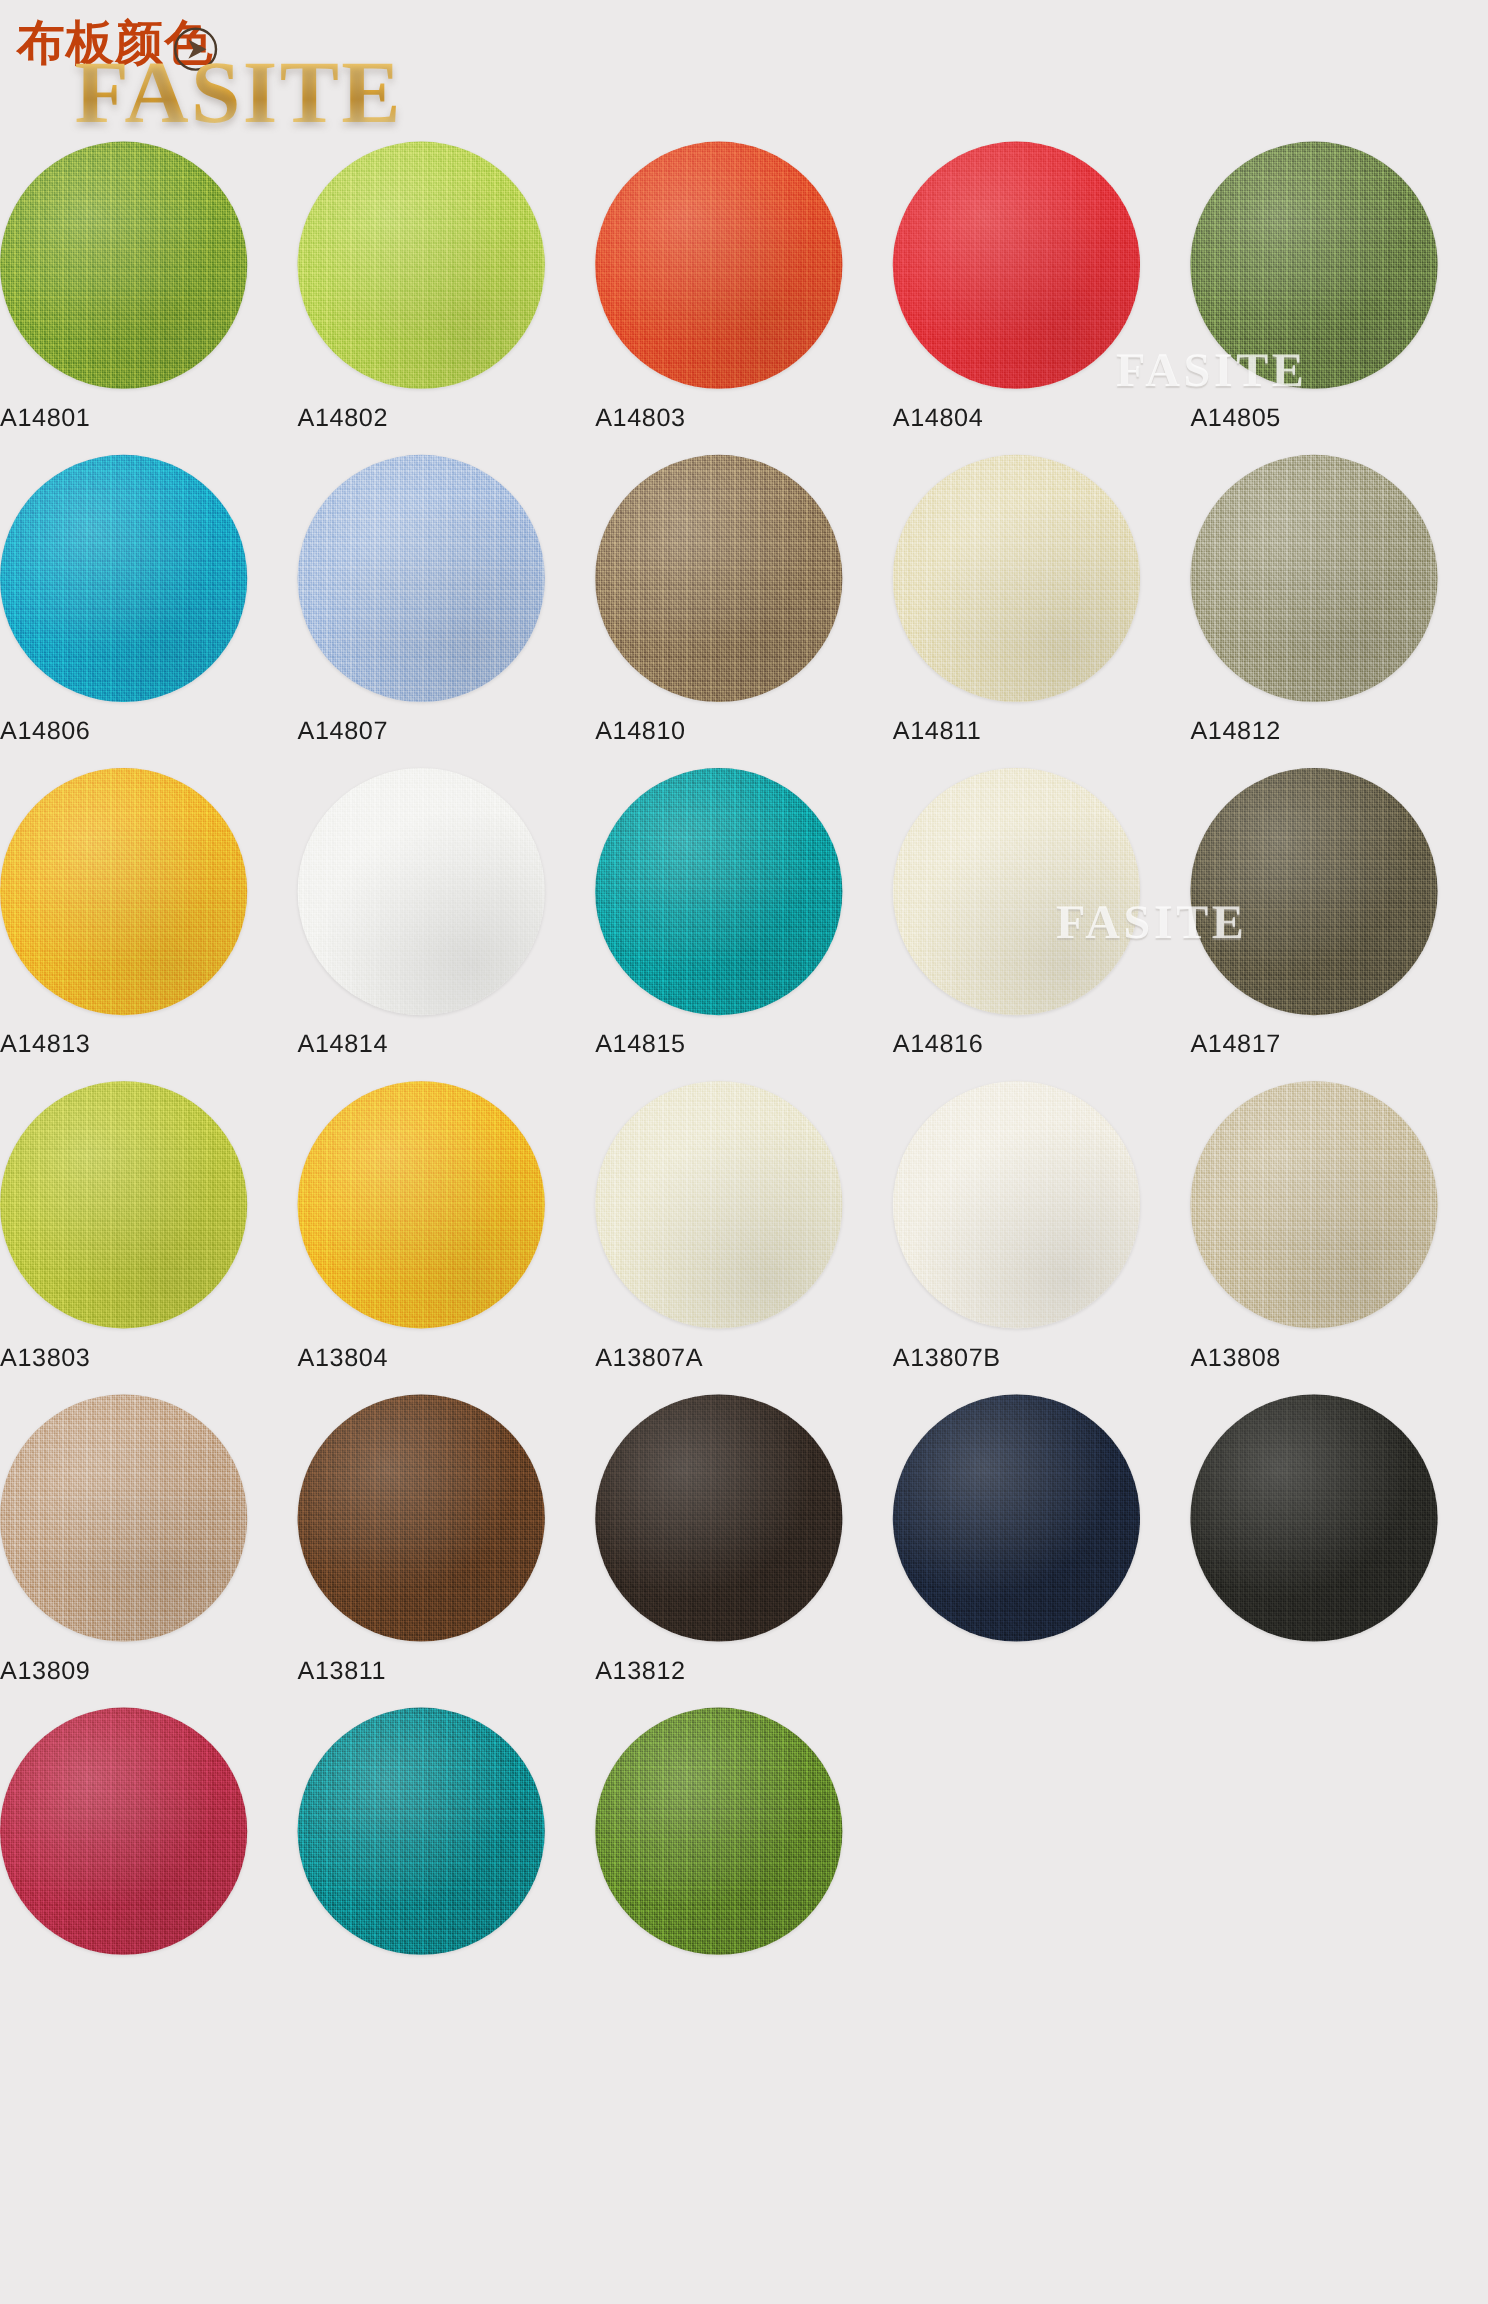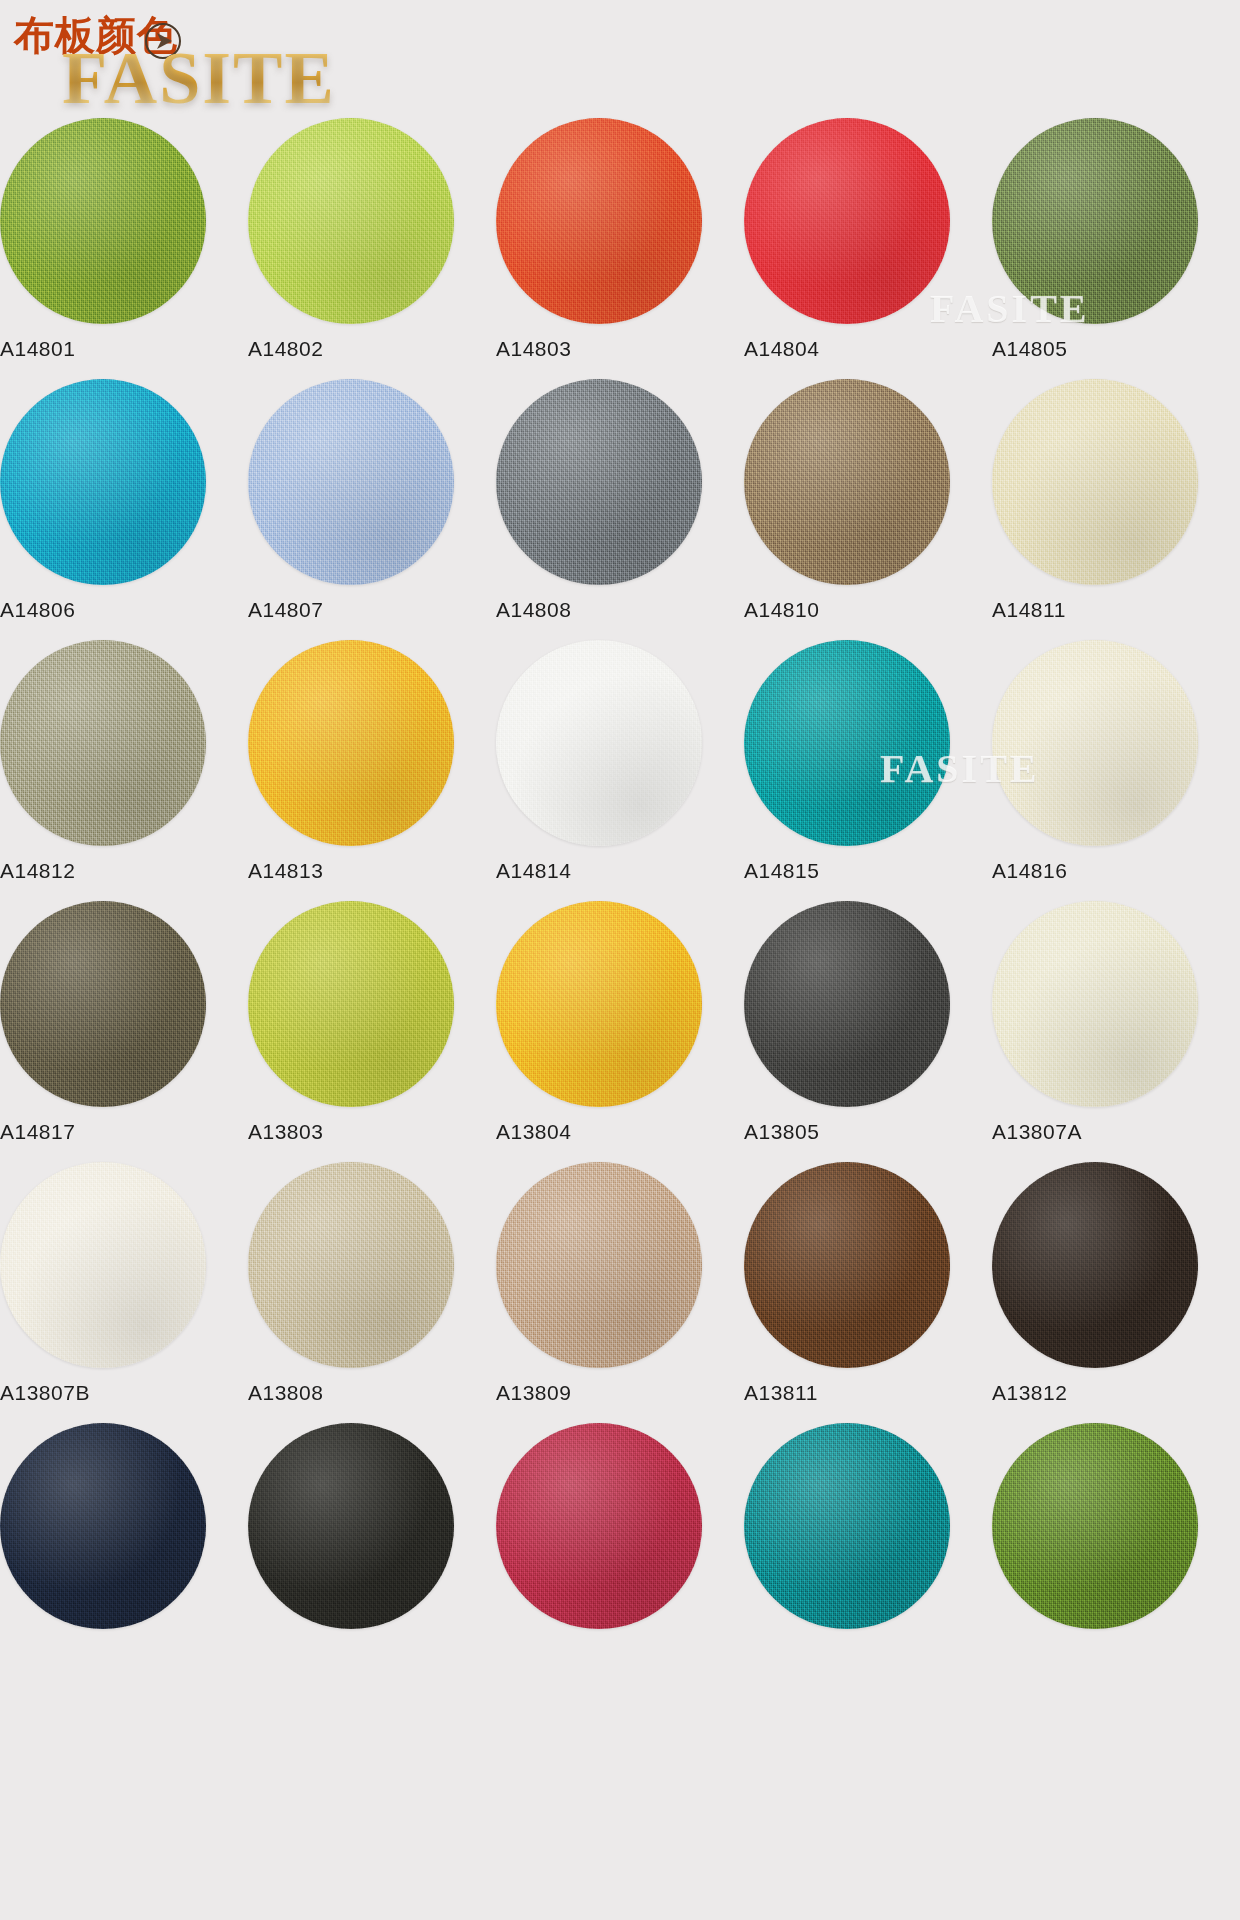--- a/index.html
+++ b/index.html
@@ -119,24 +119,20 @@
     </div>
     <div class="cell">
       <div class="swatch" style="background: rgb(24, 156, 192);"></div>
       <div class="label">A14806</div>
     </div>
     <div class="cell">
       <div class="swatch" style="background: rgb(163, 186, 221);"></div>
       <div class="label">A14807</div>
     </div>
     <div class="cell">
-      <div class="swatch" style="background: rgb(109, 114, 118);"></div>
-      <div class="label">A14808</div>
-    </div>
-    <div class="cell">
       <div class="swatch" style="background: rgb(139, 116, 87);"></div>
       <div class="label">A14810</div>
     </div>
     <div class="cell">
       <div class="swatch" style="background: rgb(229, 221, 184);"></div>
       <div class="label">A14811</div>
     </div>
     <div class="cell">
       <div class="swatch" style="background: rgb(157, 154, 124);"></div>
       <div class="label">A14812</div>
@@ -163,24 +159,20 @@
     </div>
     <div class="cell">
       <div class="swatch" style="background: rgb(183, 194, 61);"></div>
       <div class="label">A13803</div>
     </div>
     <div class="cell">
       <div class="swatch" style="background: rgb(240, 179, 37);"></div>
       <div class="label">A13804</div>
     </div>
     <div class="cell">
-      <div class="swatch" style="background: rgb(63, 63, 61);"></div>
-      <div class="label">A13805</div>
-    </div>
-    <div class="cell">
       <div class="swatch" style="background: rgb(234, 230, 205);"></div>
       <div class="label">A13807A</div>
     </div>
     <div class="cell">
       <div class="swatch" style="background: rgb(240, 236, 224);"></div>
       <div class="label">A13807B</div>
     </div>
     <div class="cell">
       <div class="swatch" style="background: rgb(201, 189, 157);"></div>
       <div class="label">A13808</div>

